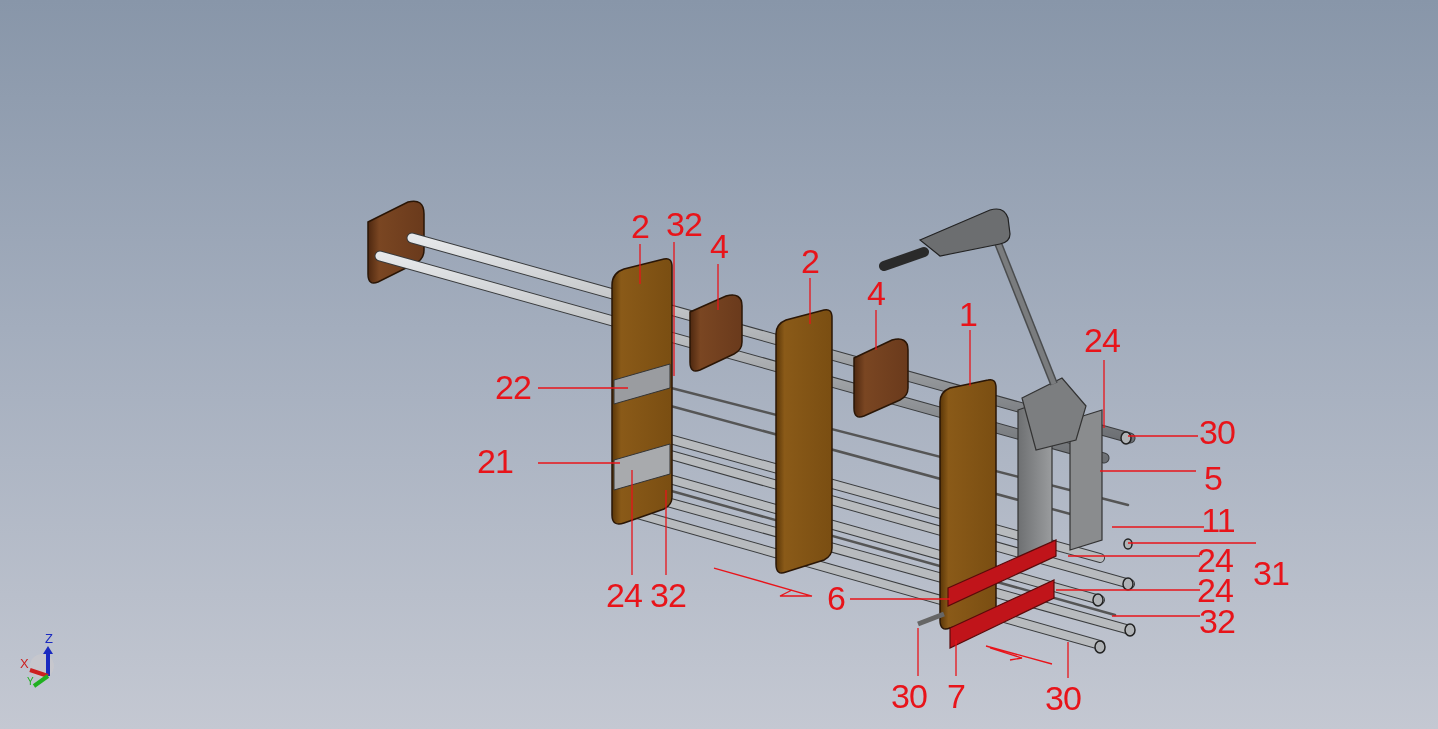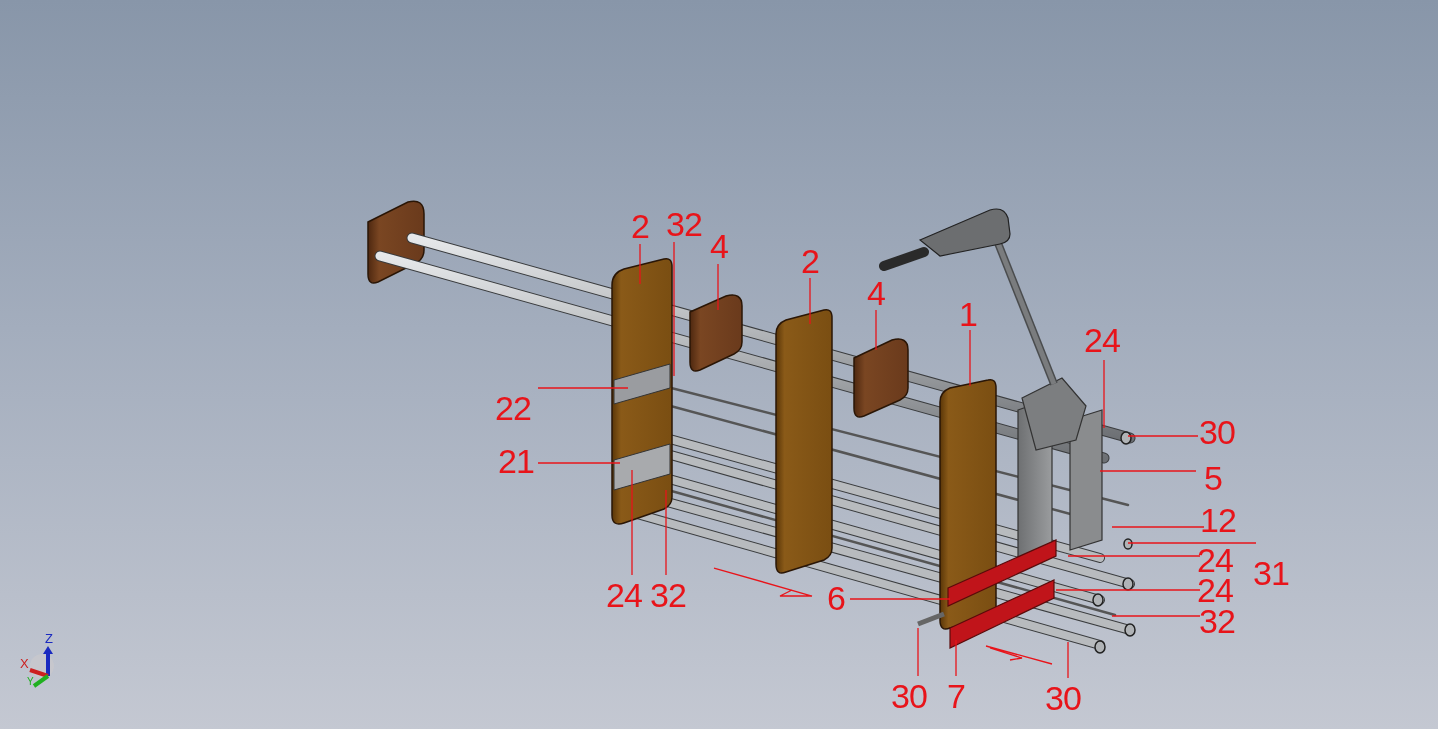--- a/index.html
+++ b/index.html
@@ -165,25 +165,25 @@
 </svg>
 
 <div>
   <span class="callout-label" style="left:640px;top:226px">2</span>
   <span class="callout-label" style="left:684px;top:224px">32</span>
   <span class="callout-label" style="left:719px;top:246px">4</span>
   <span class="callout-label" style="left:810px;top:261px">2</span>
   <span class="callout-label" style="left:876px;top:293px">4</span>
   <span class="callout-label" style="left:968px;top:314px">1</span>
   <span class="callout-label" style="left:1102px;top:340px">24</span>
-  <span class="callout-label" style="left:513px;top:408px">22</span>
+  <span class="callout-label" style="left:513px;top:387px">22</span>
   <span class="callout-label" style="left:1217px;top:432px">30</span>
-  <span class="callout-label" style="left:516px;top:461px">21</span>
+  <span class="callout-label" style="left:495px;top:461px">21</span>
   <span class="callout-label" style="left:1213px;top:478px">5</span>
-  <span class="callout-label" style="left:1218px;top:520px">12</span>
+  <span class="callout-label" style="left:1218px;top:520px">11</span>
   <span class="callout-label" style="left:1271px;top:573px">31</span>
   <span class="callout-label" style="left:1215px;top:560px">24</span>
   <span class="callout-label" style="left:1215px;top:590px">24</span>
   <span class="callout-label" style="left:624px;top:595px">24</span>
   <span class="callout-label" style="left:668px;top:595px">32</span>
   <span class="callout-label" style="left:836px;top:598px">6</span>
   <span class="callout-label" style="left:1217px;top:621px">32</span>
   <span class="callout-label" style="left:909px;top:696px">30</span>
   <span class="callout-label" style="left:956px;top:696px">7</span>
   <span class="callout-label" style="left:1063px;top:698px">30</span>

